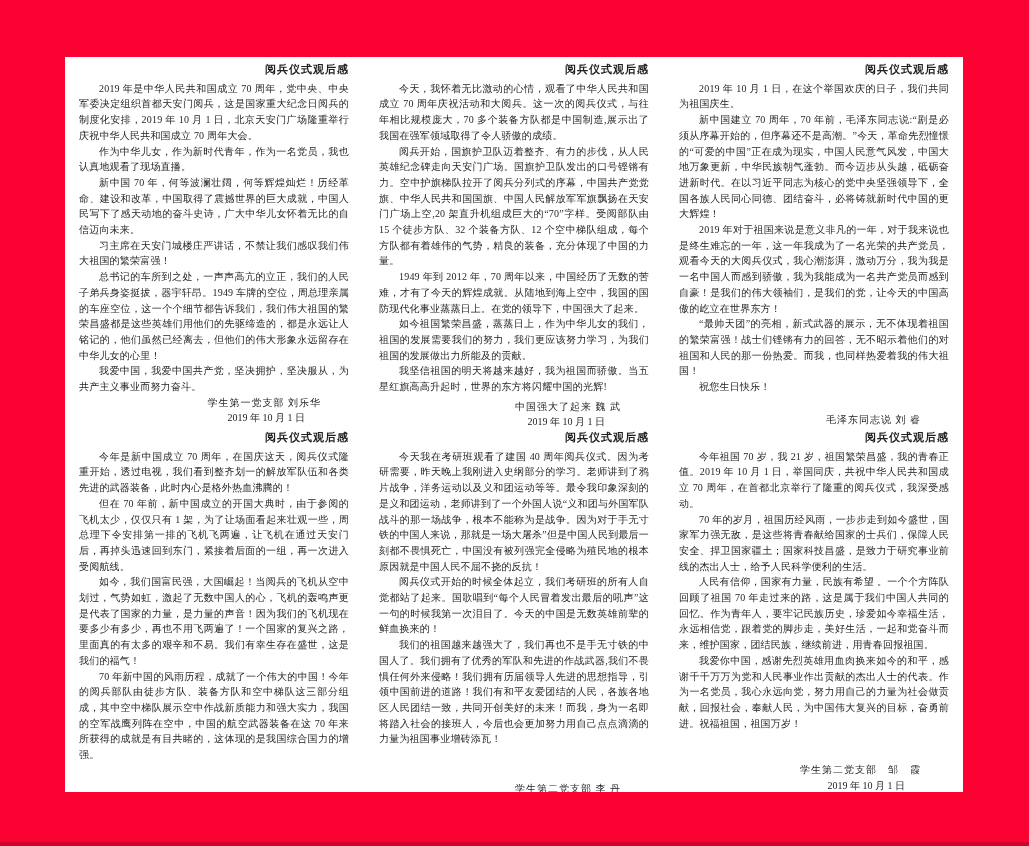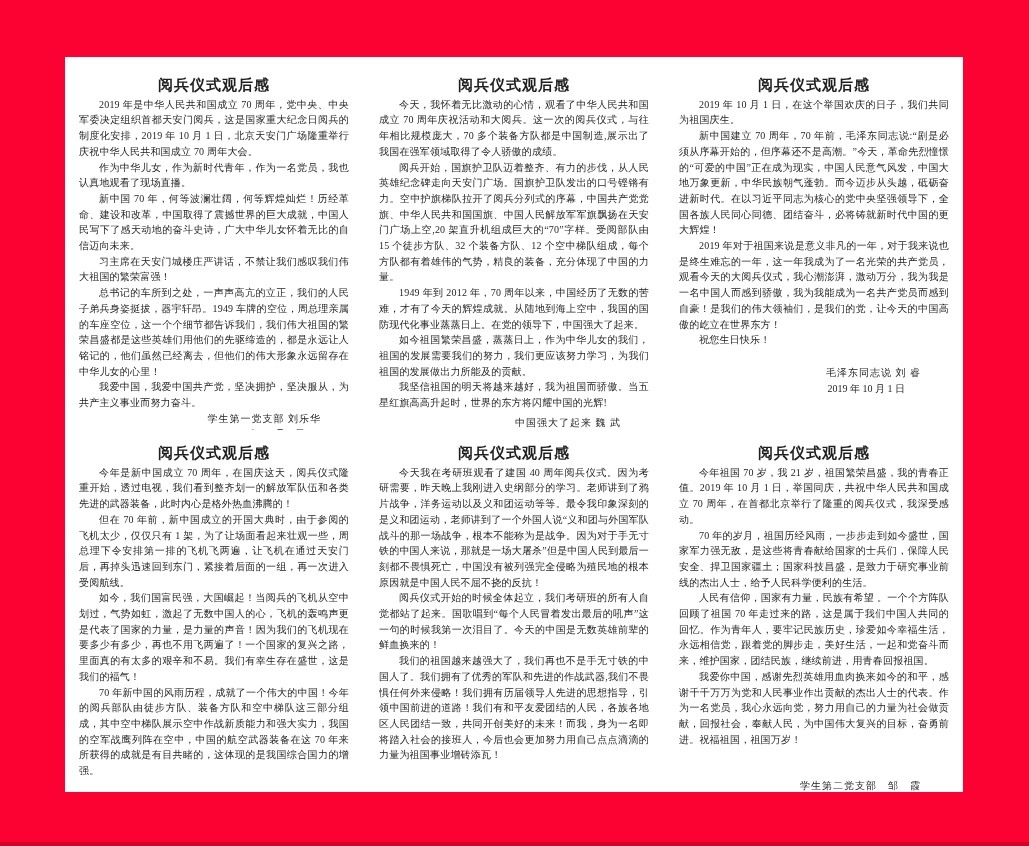--- a/index.html
+++ b/index.html
@@ -23,24 +23,24 @@
     box-sizing:border-box;
     width:100%;height:100%;
   }
   .essay{
     color:#1f1f1f;
     font-size:10px;
     line-height:15.7px;
     overflow:hidden;
   }
   .essay h3{
-    margin:16px 0 3px 0;
-    font-size:15px;
+    margin:0 0 3px 0;
+    font-size:11px;
     font-weight:bold;
-    text-align:center;
+    text-align:right;
     letter-spacing:1px;
   }
   .essay p{
     margin:0;
     text-indent:2em;
     text-align:justify;
     letter-spacing:0.2px;
   }
   .sig{
     text-align:right;
@@ -89,20 +89,21 @@
         <p>我坚信祖国的明天将越来越好，我为祖国而骄傲。当五星红旗高高升起时，世界的东方将闪耀中国的光辉!</p>
         <div class="sig gap-b">中国强大了起来  魏  武</div>
         <div class="date">2019 年 10 月 1 日</div>
       </section>
 
       <section class="essay">
         <h3>阅兵仪式观后感</h3>
         <p>2019 年 10 月 1 日，在这个举国欢庆的日子，我们共同为祖国庆生。</p>
         <p>新中国建立 70 周年，70 年前，毛泽东同志说:“剧是必须从序幕开始的，但序幕还不是高潮。”今天，革命先烈憧憬的“可爱的中国”正在成为现实，中国人民意气风发，中国大地万象更新，中华民族朝气蓬勃。而今迈步从头越，砥砺奋进新时代。在以习近平同志为核心的党中央坚强领导下，全国各族人民同心同德、团结奋斗，必将铸就新时代中国的更大辉煌！</p>
         <p>2019 年对于祖国来说是意义非凡的一年，对于我来说也是终生难忘的一年，这一年我成为了一名光荣的共产党员，观看今天的大阅兵仪式，我心潮澎湃，激动万分，我为我是一名中国人而感到骄傲，我为我能成为一名共产党员而感到自豪！是我们的伟大领袖们，是我们的党，让今天的中国高傲的屹立在世界东方！</p>
+        <p>“最帅天团”的亮相，新式武器的展示，无不体现着祖国的繁荣富强！战士们铿锵有力的回答，无不昭示着他们的对祖国和人民的那一份热爱。而我，也同样热爱着我的伟大祖国！</p>
         <p>祝您生日快乐！</p>
         <div class="sig gap-c">毛泽东同志说  刘  睿</div>
         <div class="date">2019 年 10 月 1 日</div>
       </section>
 
       <section class="essay">
         <h3>阅兵仪式观后感</h3>
         <p>今年是新中国成立 70 周年，在国庆这天，阅兵仪式隆重开始，透过电视，我们看到整齐划一的解放军队伍和各类先进的武器装备，此时内心是格外热血沸腾的！</p>
         <p>但在 70 年前，新中国成立的开国大典时，由于参阅的飞机太少，仅仅只有 1 架，为了让场面看起来壮观一些，周总理下令安排第一排的飞机飞两遍，让飞机在通过天安门后，再掉头迅速回到东门，紧接着后面的一组，再一次进入受阅航线。</p>
         <p>如今，我们国富民强，大国崛起！当阅兵的飞机从空中划过，气势如虹，激起了无数中国人的心，飞机的轰鸣声更是代表了国家的力量，是力量的声音！因为我们的飞机现在要多少有多少，再也不用飞两遍了！一个国家的复兴之路，里面真的有太多的艰辛和不易。我们有幸生存在盛世，这是我们的福气！</p>

